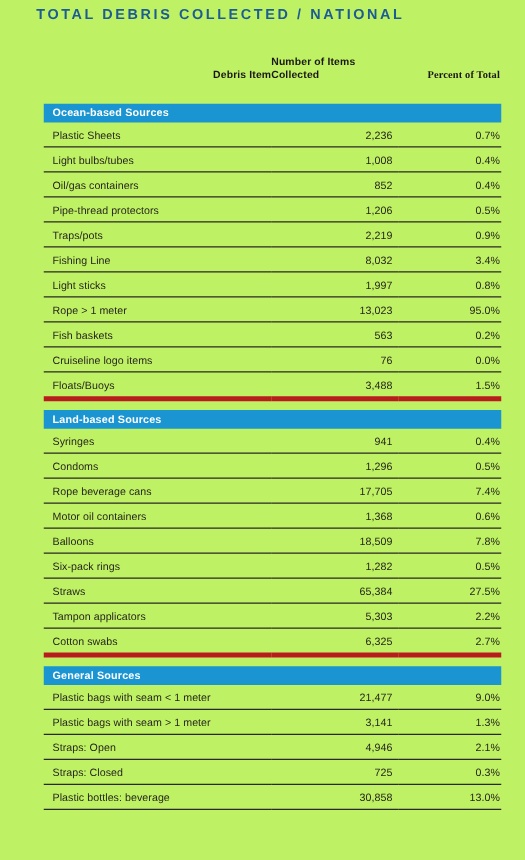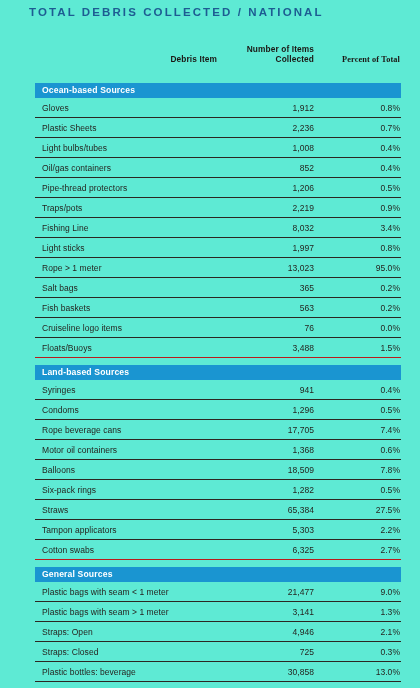--- a/index.html
+++ b/index.html
@@ -13,21 +13,21 @@
     font-family: "Liberation Sans", sans-serif;
     color: #241f1b;
     overflow: hidden;
   }
 
   .page {
     position: relative;
     width: 420px;
     height: 688px;
     box-sizing: border-box;
-    background: #5eead4;
+    background: #bef264;
   }
 
   .page-title {
     position: absolute;
     left: 29px;
     top: 6px;
     font-size: 11.5px;
     font-weight: bold;
     letter-spacing: 2.1px;
     color: #1d5c92;
@@ -54,21 +54,21 @@
   
   tr.col-head th {
     font-size: 8.3px;
     font-weight: bold;
     color: #1b1714;
     padding: 0 0 9px 0;
     vertical-align: bottom;
     letter-spacing: 0.12px;
   }
   tr.col-head th.h-item  { text-align: right;  padding-left: 7px; }
-  tr.col-head th.h-count { text-align: right; padding-right: 5px; }
+  tr.col-head th.h-count { text-align: left; padding-right: 5px; }
   tr.col-head th.h-pct   { text-align: right; padding-right: 1px; font-family: Liberation Serif, serif; }
 
   
   tr.section-row td {
     padding: 0;
   }
   .section-bar {
     background: #1a95d1;
     color: #ffffff;
     font-size: 8.6px;
@@ -96,21 +96,21 @@
     letter-spacing: 0.05px;
   }
   tr.data-row td.d-item  { text-align: left;  padding-left: 7px; }
   tr.data-row td.d-count { text-align: right; padding-right: 5px; }
   tr.data-row td.d-pct   { text-align: right; padding-right: 1px; }
 
   tr.data-row.first-in-section td {
     border-top: none;
   }
   tr.data-row.last-in-section td {
-    border-bottom: 1px solid #b91c1c;
+    border-bottom: 4px solid #b91c1c;
   }
 </style>
 </head>
 <body>
 
 <div class="page">
 
   <div class="page-title">TOTAL DEBRIS COLLECTED / NATIONAL</div>
 
   <div class="table-wrap">
@@ -126,25 +126,20 @@
           <th class="h-count">Number of Items Collected</th>
           <th class="h-pct">Percent of Total</th>
         </tr>
       </thead>
       <tbody id="table-body">
           <tr class="section-row">
             <td colspan="3">
               <div class="section-bar">Ocean-based Sources</div>
             </td>
           </tr>
-          <tr class="data-row first-in-section">
-            <td class="d-item">Gloves</td>
-            <td class="d-count">1,912</td>
-            <td class="d-pct">0.8%</td>
-          </tr>
           <tr class="data-row">
             <td class="d-item">Plastic Sheets</td>
             <td class="d-count">2,236</td>
             <td class="d-pct">0.7%</td>
           </tr>
           <tr class="data-row">
             <td class="d-item">Light bulbs/tubes</td>
             <td class="d-count">1,008</td>
             <td class="d-pct">0.4%</td>
           </tr>
@@ -170,25 +165,20 @@
           </tr>
           <tr class="data-row">
             <td class="d-item">Light sticks</td>
             <td class="d-count">1,997</td>
             <td class="d-pct">0.8%</td>
           </tr>
           <tr class="data-row">
             <td class="d-item">Rope &gt; 1 meter</td>
             <td class="d-count">13,023</td>
             <td class="d-pct">95.0%</td>
-          </tr>
-          <tr class="data-row">
-            <td class="d-item">Salt bags</td>
-            <td class="d-count">365</td>
-            <td class="d-pct">0.2%</td>
           </tr>
           <tr class="data-row">
             <td class="d-item">Fish baskets</td>
             <td class="d-count">563</td>
             <td class="d-pct">0.2%</td>
           </tr>
           <tr class="data-row">
             <td class="d-item">Cruiseline logo items</td>
             <td class="d-count">76</td>
             <td class="d-pct">0.0%</td>

